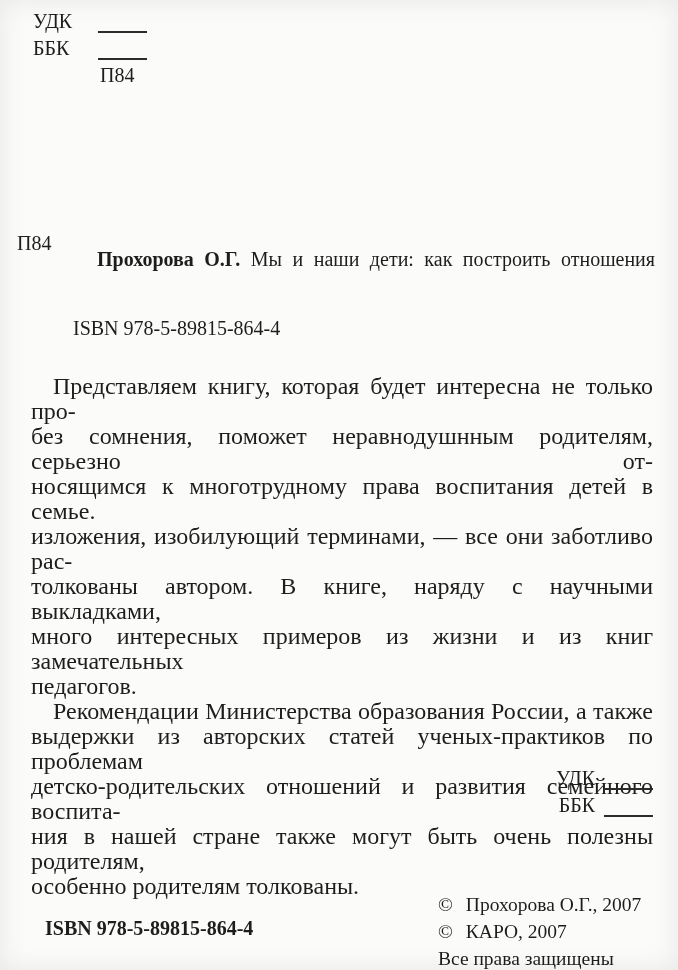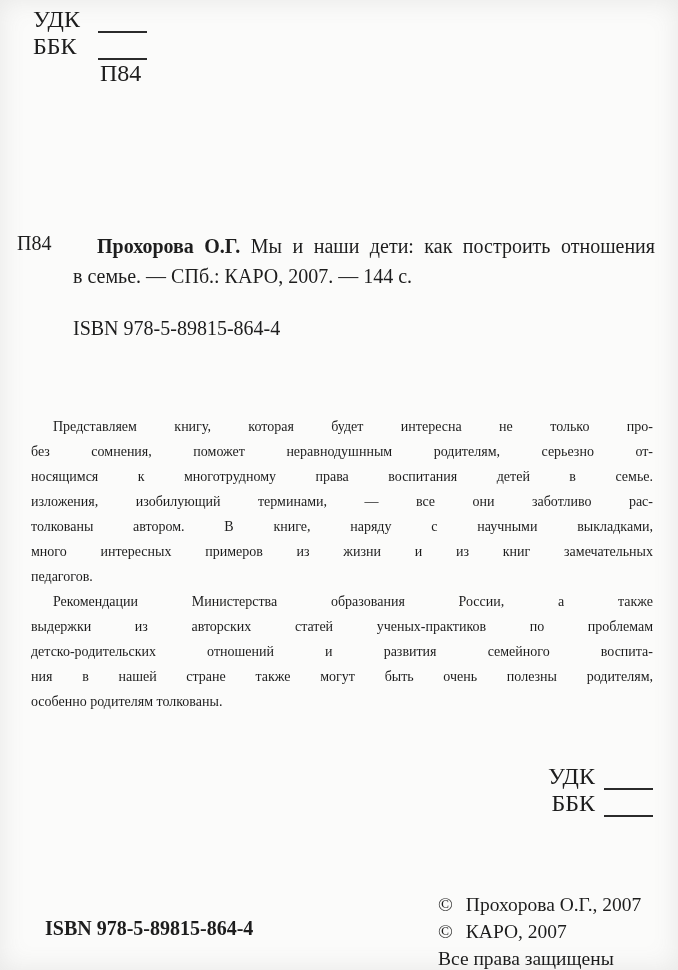--- a/index.html
+++ b/index.html
@@ -17,40 +17,40 @@
   
   .blank {
     display: inline-block;
     width: 49px;
     height: 1.05em;
     border-bottom: 2px solid #2b2b2b;
     vertical-align: baseline;
   }
 
   
-  .codes { position: absolute; font-size: 24px; }
+  .codes { position: absolute; font-size: 20px; }
   .codes .row { height: 27px; display: flex; align-items: flex-end; }
   .codes .row .lbl { line-height: 1; padding-bottom: 2px; }
   .codes-top { left: 33px; top: 6px; }
   .codes-top .lbl { display: inline-block; width: 50px; }
   .codes-top .gap { display: inline-block; width: 15px; }
   .codes-top .code-under { margin-left: 67px; padding-bottom: 2px; line-height: 1; }
   .codes-bottom { right: 25px; top: 763px; }
   .codes-bottom .row { justify-content: flex-end; gap: 9px; }
 
   
   .citation-code { position: absolute; left: 17px; top: 232px; font-size: 20px; }
-  .citation { position: absolute; left: 73px; top: 231px; width: 582px; font-size: 20px; line-height: 30px; }
+  .citation { position: absolute; left: 73px; top: 244px; width: 582px; font-size: 20px; line-height: 30px; }
   .citation .l1 { text-indent: 24px; text-align: justify; text-align-last: justify; text-justify: inter-word; }
   .citation .author { font-weight: bold; }
 
   .isbn-heading { position: absolute; left: 73px; top: 317px; font-size: 20px; }
 
   
-  .annotation { position: absolute; left: 31px; top: 414px; width: 622px; font-size: 14px; line-height: 25px; }
+  .annotation { position: absolute; left: 31px; top: 374px; width: 622px; font-size: 24px; line-height: 25px; }
   .annotation .jline { text-align: justify; text-align-last: justify; text-justify: inter-word; }
   .annotation .first { text-indent: 22px; }
   .annotation .lline { text-align: center; text-align-last: left; }
 
   
   .footer-isbn { position: absolute; left: 45px; top: 917px; font-size: 20px; font-weight: bold; }
   .footer-right { position: absolute; left: 438px; top: 891px; font-size: 19.5px; line-height: 27px; }
   .footer-right .crow { display: flex; gap: 13px; }
 </style>
 </head>
@@ -71,21 +71,20 @@
     <span class="code-under">П84</span>
   </div>
 </div>
 
 <div class="citation-code">П84</div>
 <div class="citation">
   <div class="l1">
     <span class="author">Прохорова О.Г.</span>
     <span>Мы и наши дети: как построить отношения</span>
   </div>
-  <div class="l2">в семье. — СПб.: КАРО, 2007. — 144 с.</div>
 </div>
 
 <div class="isbn-heading">ISBN 978-5-89815-864-4</div>
 
 <div class="annotation">
   <div class="jline first">Представляем книгу, которая будет интересна не только про-</div>
   <div class="jline">без сомнения, поможет неравнодушнным родителям, серьезно от-</div>
   <div class="jline">носящимся к многотрудному права воспитания детей в семье.</div>
   <div class="jline">изложения, изобилующий терминами, — все они заботливо рас-</div>
   <div class="jline">толкованы автором. В книге, наряду с научными выкладками,</div>

